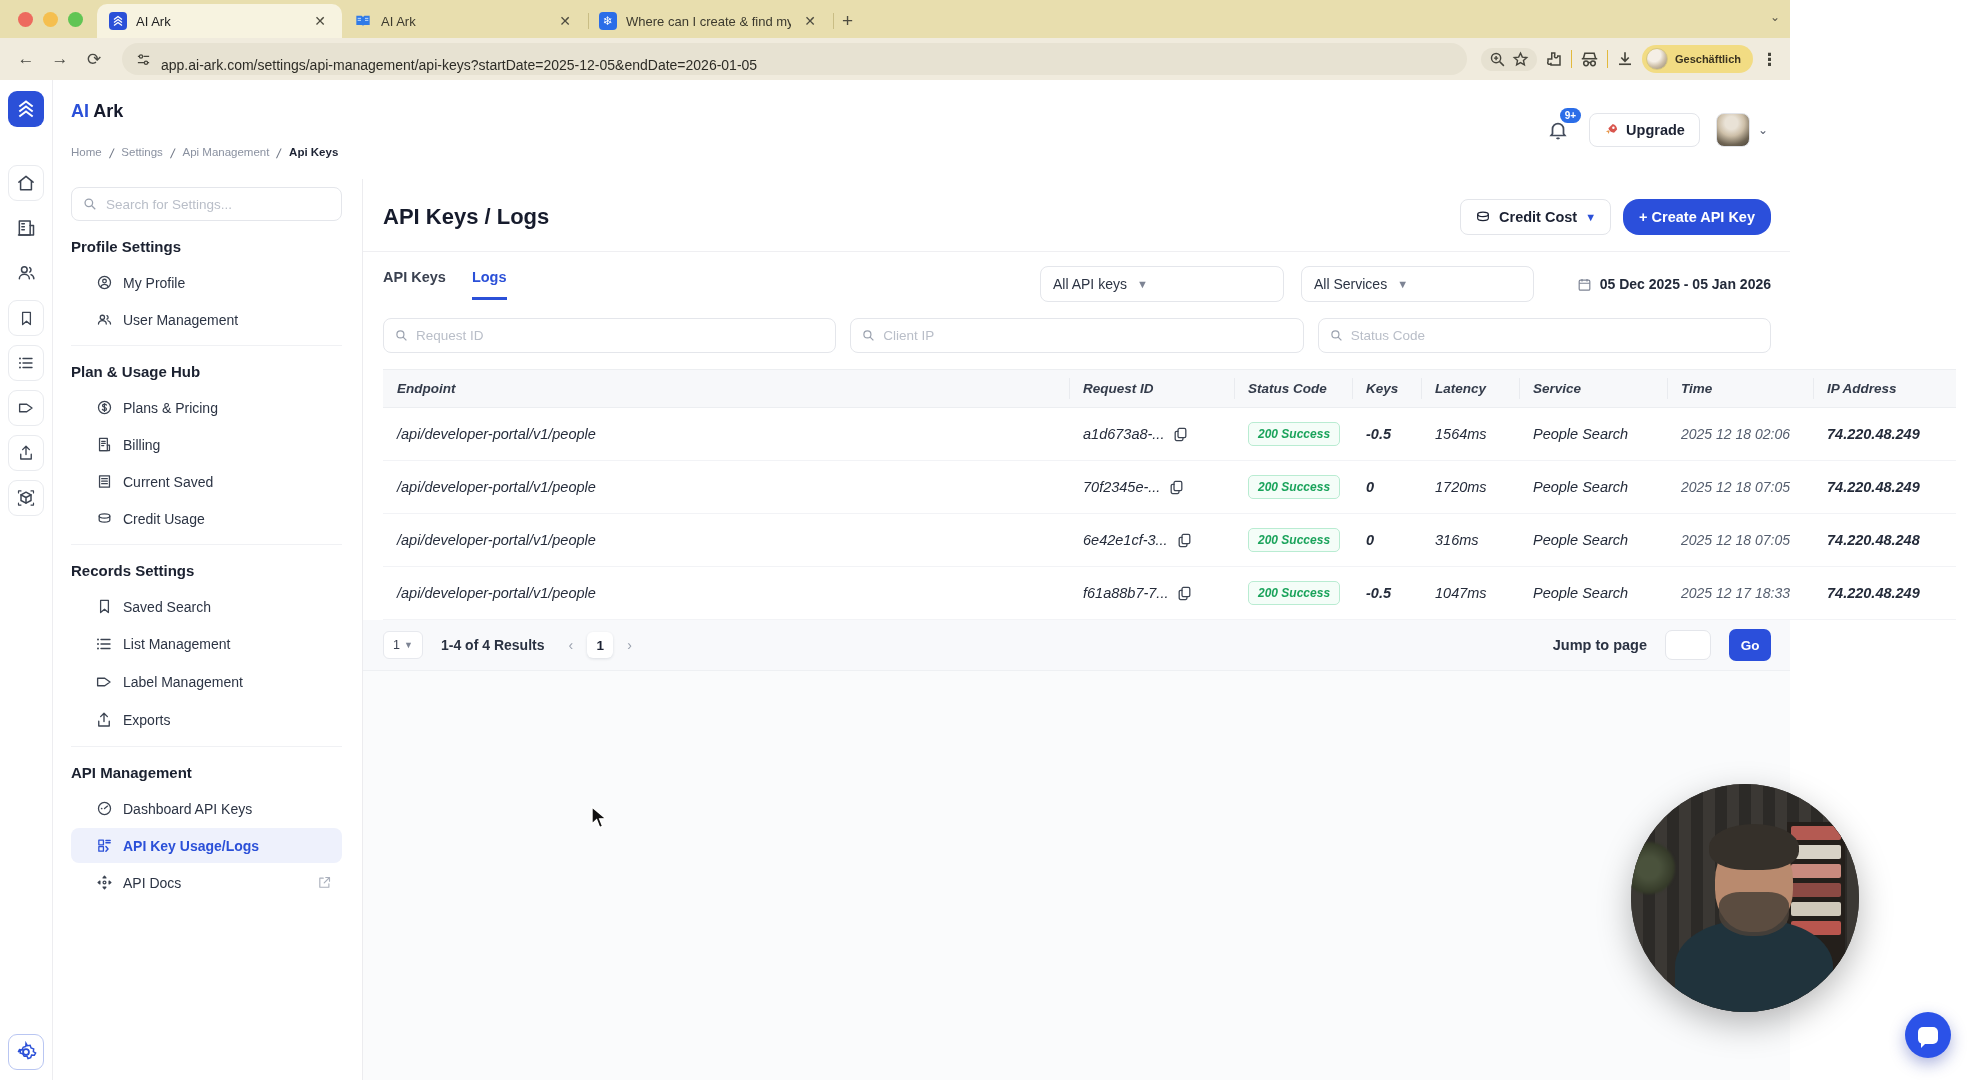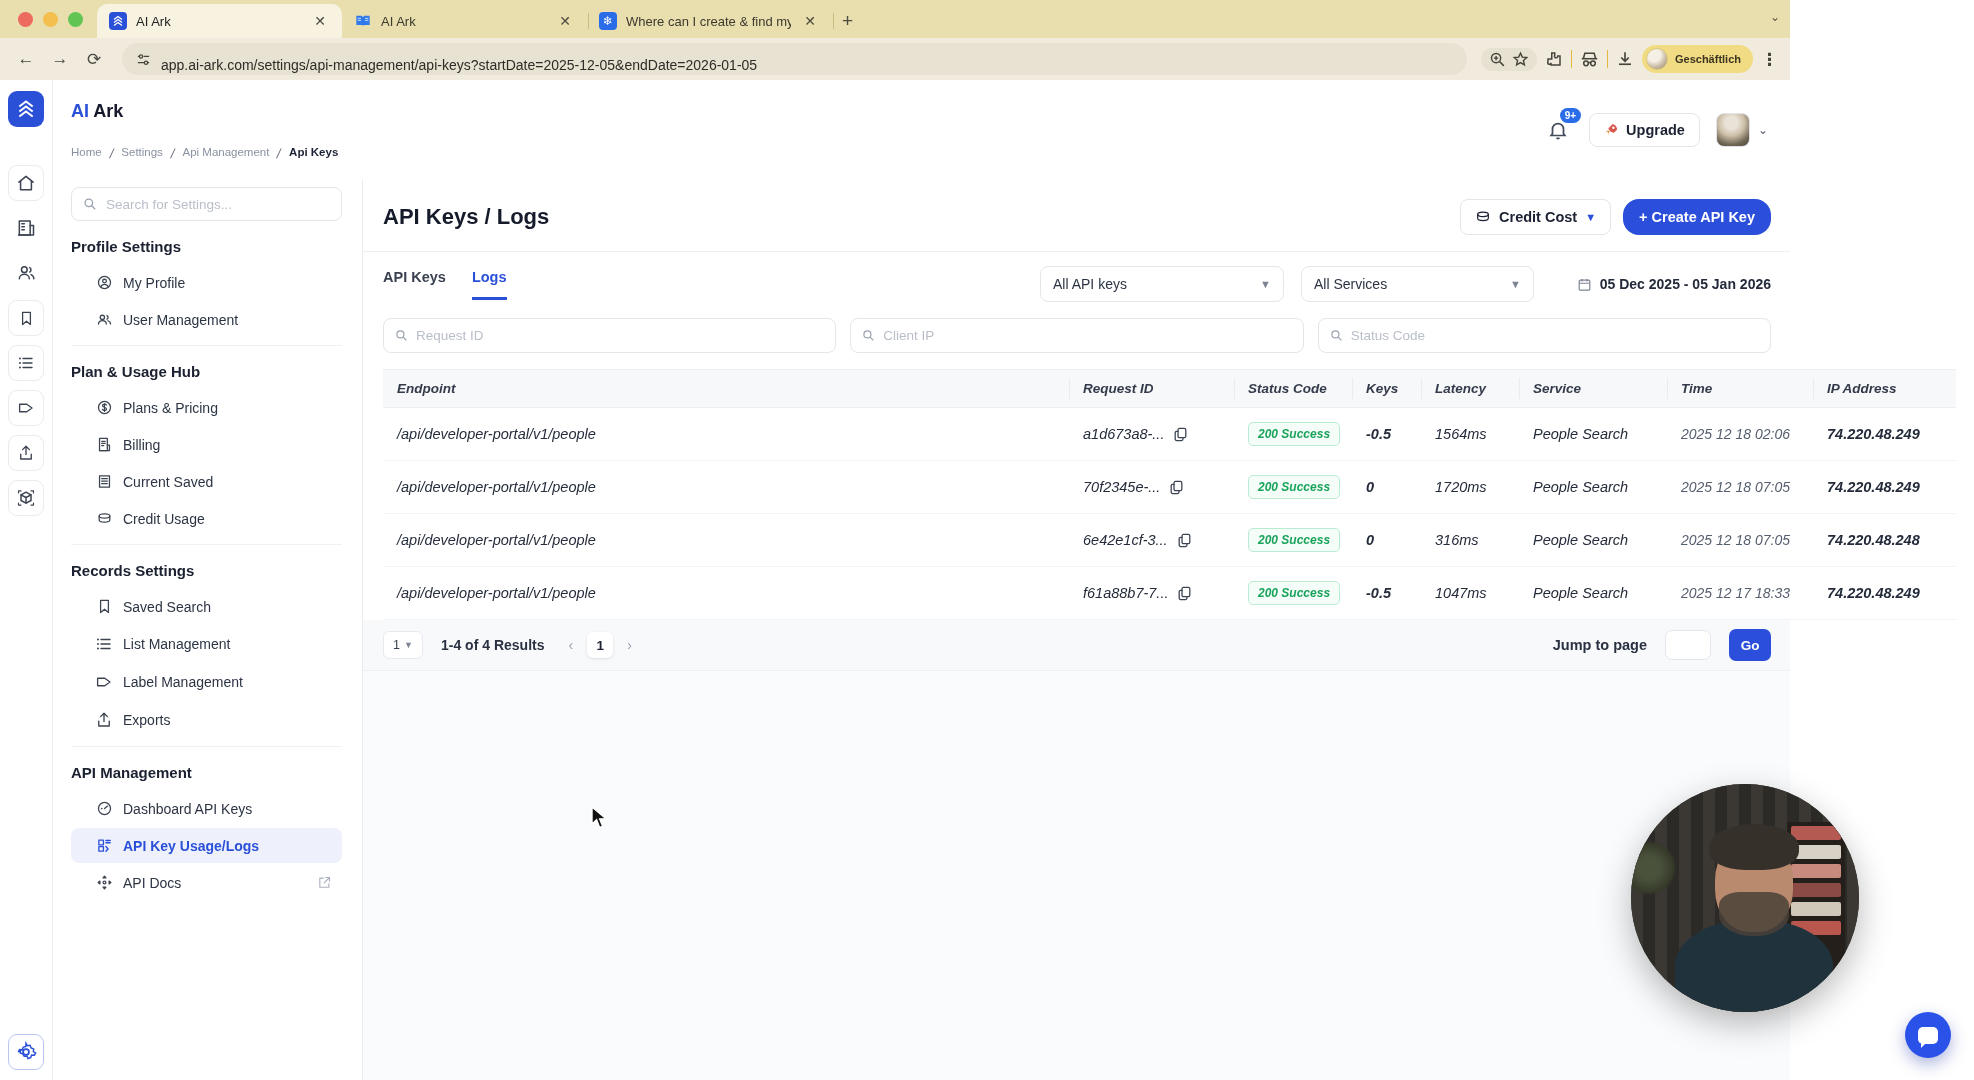--- a/index.html
+++ b/index.html
@@ -83,21 +83,21 @@
   .title-actions { display:flex; gap:12px; }
   .btn-light { display:flex; align-items:center; gap:8px; border:1px solid #e3e5ea; border-radius:8px; background:#fff; padding:9px 14px; font-size:14.5px; font-weight:700; color:#1c2233; }
   .btn-light .chev { font-size:11px; color:#2b50d8; }
   .btn-primary { background:#2b4fdb; color:#fff; border:none; border-radius:16px; padding:9px 16px; font-size:14.5px; font-weight:700; display:flex; align-items:center; gap:7px; }
 
   .tabs-row { display:flex; align-items:center; justify-content:space-between; padding:14px 19px 0 20px; }
   .seg-tabs { display:flex; gap:26px; }
   .seg-tab { font-size:14.5px; font-weight:700; color:#3a4150; padding-bottom:12px; border-bottom:3px solid transparent; }
   .seg-tab.active { color:#2b50d8; border-bottom-color:#2b50d8; }
   .filter-selects { display:flex; gap:17px; }
-  .selectbox { display:flex; align-items:center; justify-content:space-between; border:1px solid #e4e6eb; border-radius:8px; height:36px; padding:0 12px; font-size:14px; color:#2c3444; background:#fff; }
+  .selectbox { display:flex; align-items:center; justify-content:flex-start; border:1px solid #e4e6eb; border-radius:8px; height:36px; padding:0 12px; font-size:14px; color:#2c3444; background:#fff; }
   .selectbox .chev { color:#7d8494; font-size:11px; margin-left:10px; }
   .sel-keys { width:244px; } .sel-serv { width:233px; }
   .datebox { display:flex; align-items:center; gap:8px; border:none; font-size:14px; font-weight:600; color:#232a3a; width:220px; height:36px; justify-content:flex-end; }
 
   .filter-inputs { display:flex; gap:14px; padding:16px 19px 14px 20px; }
   .finput { flex:1; display:flex; align-items:center; gap:8px; border:1px solid #e4e6eb; border-radius:8px; height:35px; padding:0 11px; color:#9aa1ae; }
   .finput input { border:none; outline:none; background:transparent; width:100%; font-size:13.5px; font-family:inherit; color:#333; }
   .finput input::placeholder { color:#b9bec8; }
 
   .table-wrap { margin:2px 19px 0 20px; }

